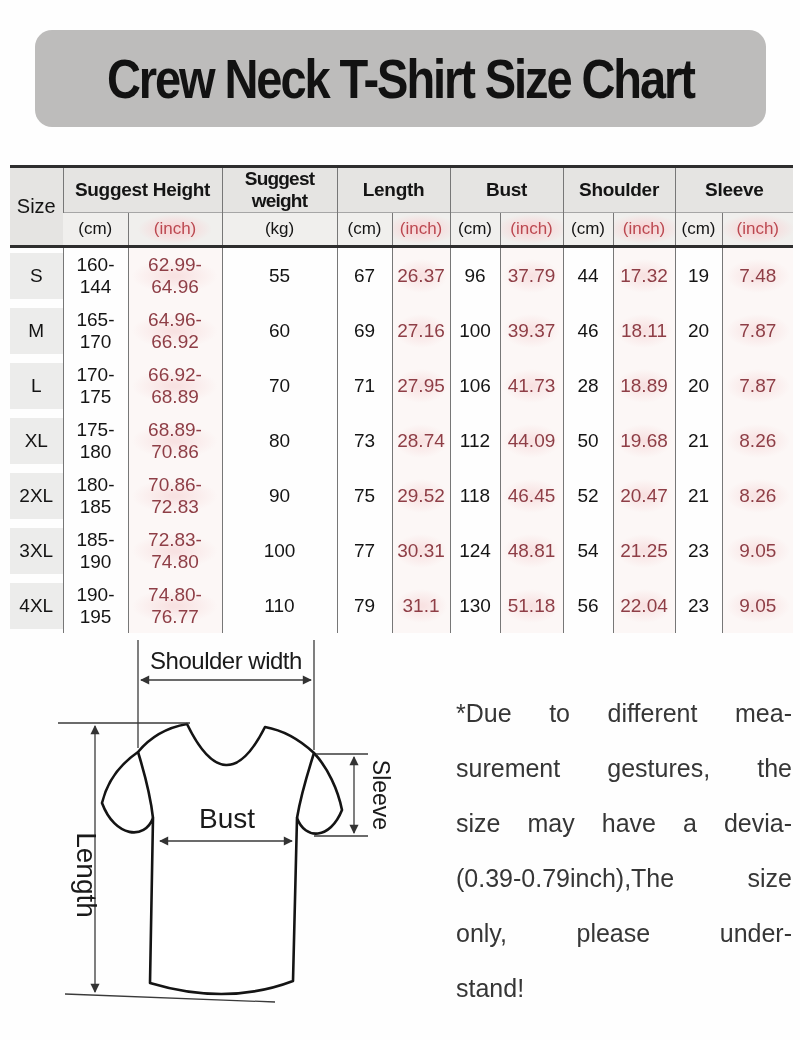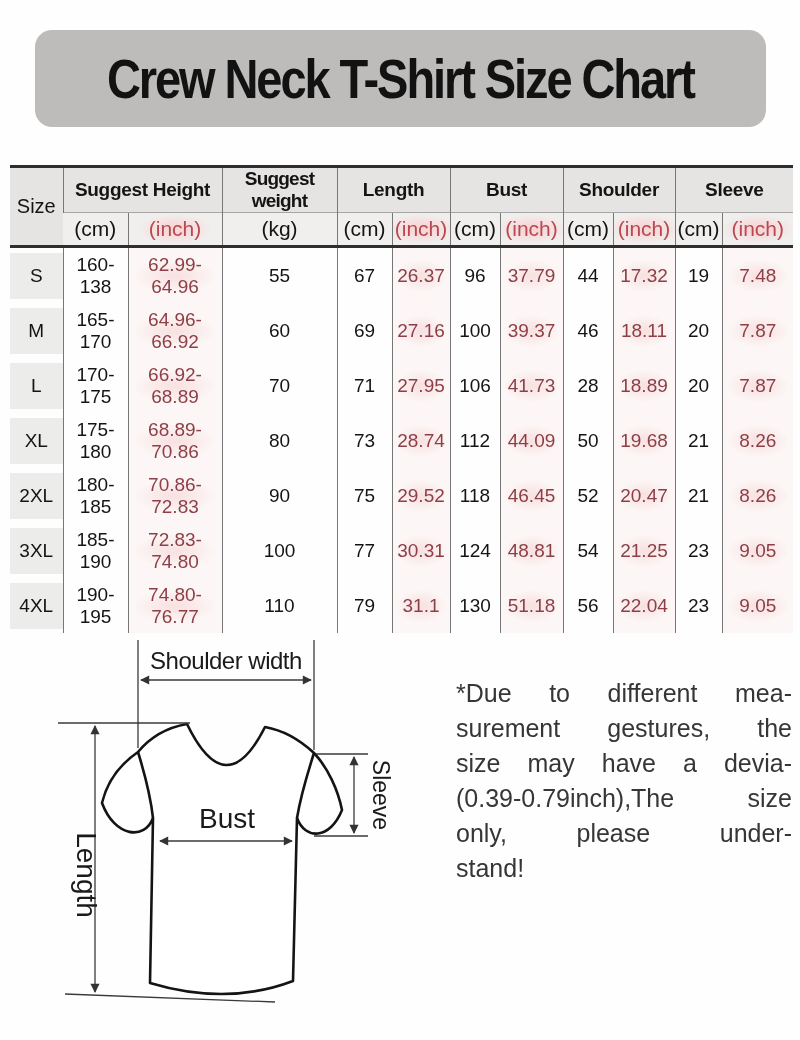--- a/index.html
+++ b/index.html
@@ -15,39 +15,39 @@
   
   .tbl-wrap{position:absolute;left:10px;top:165px;width:783px;}
   table{border-collapse:collapse;table-layout:fixed;width:783px;}
   th,td{padding:0;text-align:center;vertical-align:middle;font-weight:400;}
   th+th,td+td{border-left:1.5px solid #777;}
   table{border-top:3px solid #2e2e2e;}
   thead{border-bottom:3px solid #2e2e2e;}
   .g-label{background:#e5e4e2;height:36px;font-size:19px;font-weight:600;letter-spacing:-0.3px;}
   .th-size{background:#e5e4e2;font-size:20px;font-weight:500;text-align:center;}
   .g-weight{letter-spacing:-0.8px;}
-  .sub{background:#f0efed;height:32px;font-size:21px;border-top:1.5px solid #a6a6a6;}
+  .sub{background:#f0efed;height:32px;font-size:17px;border-top:1.5px solid #a6a6a6;}
   .sub-inch{color:#bb4850;
      background-image:radial-gradient(closest-side at 50% 50%,#f7d7d8 25%,rgba(247,215,216,0) 100%);
      background-size:74px 30px;background-position:center;background-repeat:no-repeat;}
   tbody td{height:55px;font-size:19px;}
   td.c-inch{color:#8e3e46;background-color:#fcf7f6;
      background-image:radial-gradient(closest-side at 50% 50%,#f8e2e2 10%,rgba(248,226,226,0) 100%);
      background-size:92% 34px;background-position:center;background-repeat:no-repeat;}
   td.c-size .size-chip{background:#ececeb;height:46px;margin:0;display:flex;
      align-items:center;justify-content:center;font-size:19px;}
 
   
   .diagram{position:absolute;left:30px;top:628px;}
   .diagram text{font-family:"Liberation Sans","DejaVu Sans",sans-serif;fill:#1a1a1a;}
 
   
   .note{position:absolute;left:456px;top:676px;width:336px;font-size:25px;
         line-height:35px;color:#363636;}
-  .note .ln{text-align:justify;text-align-last:justify;}
+  .note .ln{text-align:justify;text-align-last:justify;margin-top:20px;}
   .note .ln.spread{letter-spacing:5px;}
   .note .ln.last{text-align:right;text-align-last:left;}
 </style>
 </head>
 <body>
 
 <div id="page">
 
   <div class="banner">
     <h1>Crew Neck T-Shirt Size Chart</h1>
@@ -91,21 +91,21 @@
           <th class="sub sub-inch">(inch)</th>
           <th class="sub">(cm)</th>
           <th class="sub sub-inch">(inch)</th>
         </tr>
       </thead>
       <tbody>
           <tr>
             <td class="c-size">
               <div class="size-chip">S</div>
             </td>
-            <td class="c-cm">160-138</td>
+            <td class="c-cm">160-144</td>
             <td class="c-inch">62.99-64.96</td>
             <td class="c-cm">55</td>
             <td class="c-cm">67</td>
             <td class="c-inch">26.37</td>
             <td class="c-cm">96</td>
             <td class="c-inch">37.79</td>
             <td class="c-cm">44</td>
             <td class="c-inch">17.32</td>
             <td class="c-cm">19</td>
             <td class="c-inch">7.48</td>

